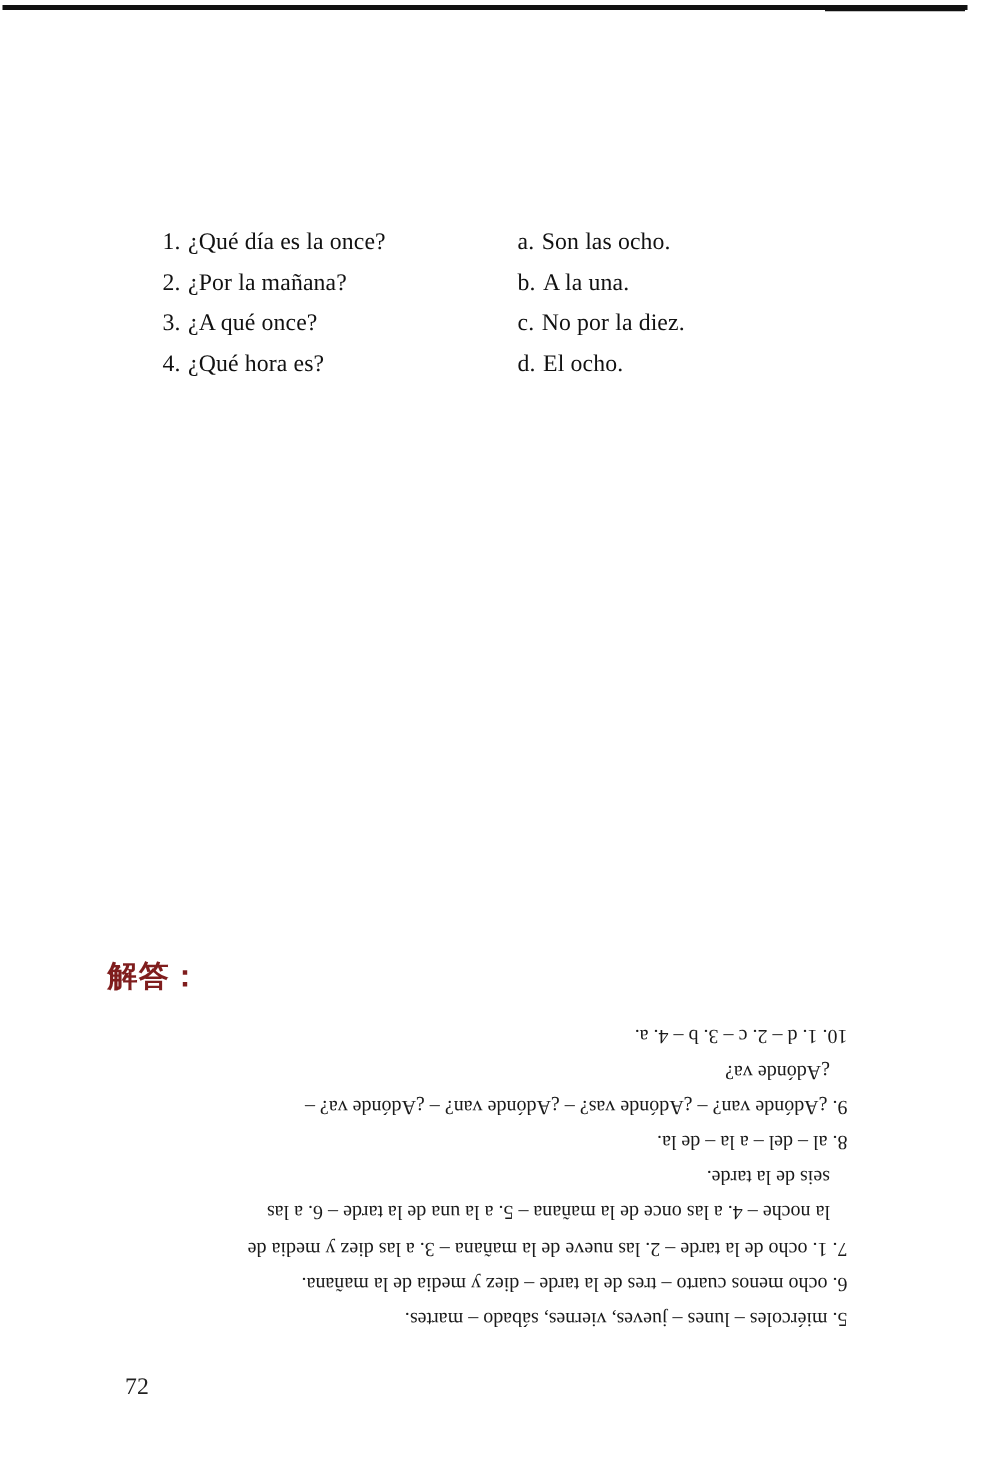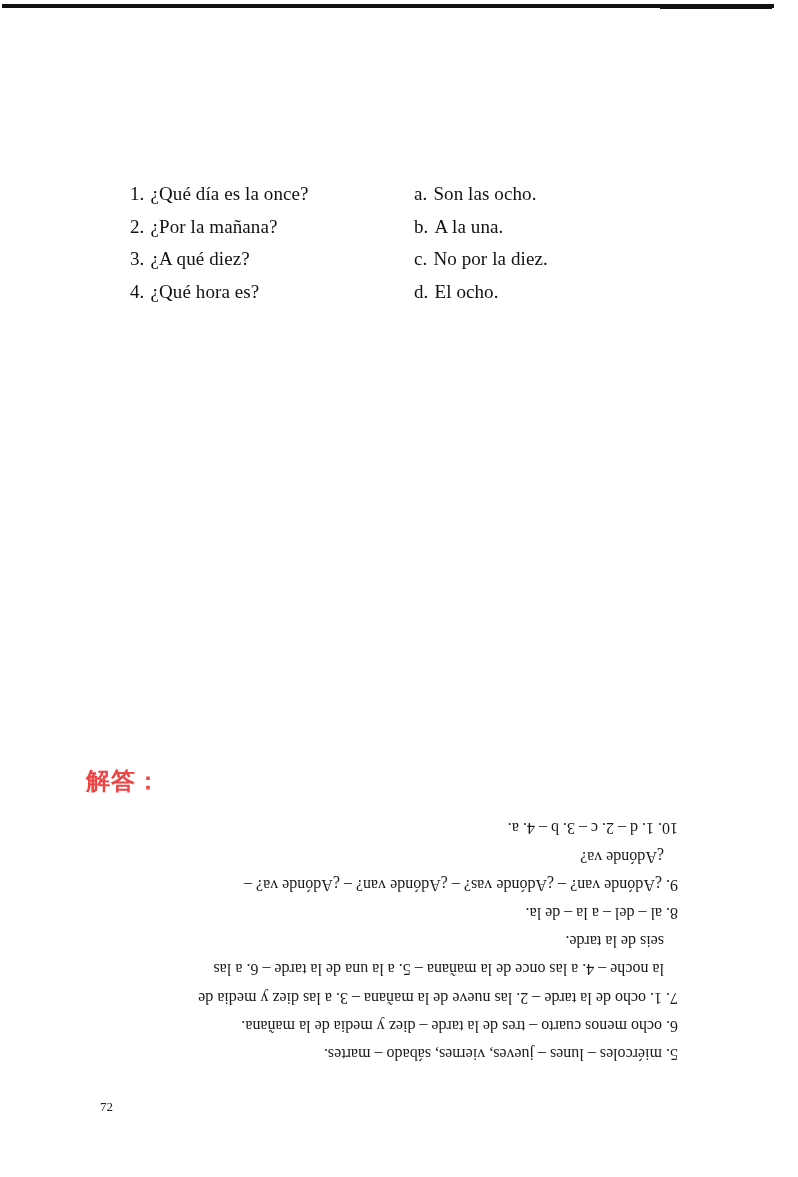--- a/index.html
+++ b/index.html
@@ -55,21 +55,21 @@
     margin-right: 6px;
   }
   .answers-heading {
     position: absolute;
     left: 86px;
     top: 765px;
     font-family: "DejaVu Sans", sans-serif;
     font-weight: bold;
     font-size: 24px;
     letter-spacing: 1px;
-    color: #ef4444;
+    color: #7f1d1d;
   }
   .answers-block {
     position: absolute;
     left: 84px;
     top: 814px;
     width: 594px;
     height: 254px;
     transform: rotate(180deg);
     transform-origin: center center;
     font-size: 16px;
@@ -81,21 +81,21 @@
     white-space: nowrap;
     overflow: hidden;
   }
   .ans-line.indent {
     padding-left: 14px;
   }
   .page-number {
     position: absolute;
     left: 100px;
     top: 1099px;
-    font-size: 13px;
+    font-size: 19px;
     color: #222;
   }
 </style>
 </head>
 <body>
 
 <div class="top-rule"></div>
 <div class="top-rule-tail"></div>
 
 <div class="exercise">
@@ -115,21 +115,21 @@
       <span>¿Por la mañana?</span>
     </div>
     <div class="ex-a">
       <span class="num">b.</span>
       <span>A la una.</span>
     </div>
   </div>
   <div class="ex-row">
     <div class="ex-q">
       <span class="num">3.</span>
-      <span>¿A qué diez?</span>
+      <span>¿A qué once?</span>
     </div>
     <div class="ex-a">
       <span class="num">c.</span>
       <span>No por la diez.</span>
     </div>
   </div>
   <div class="ex-row">
     <div class="ex-q">
       <span class="num">4.</span>
       <span>¿Qué hora es?</span>

